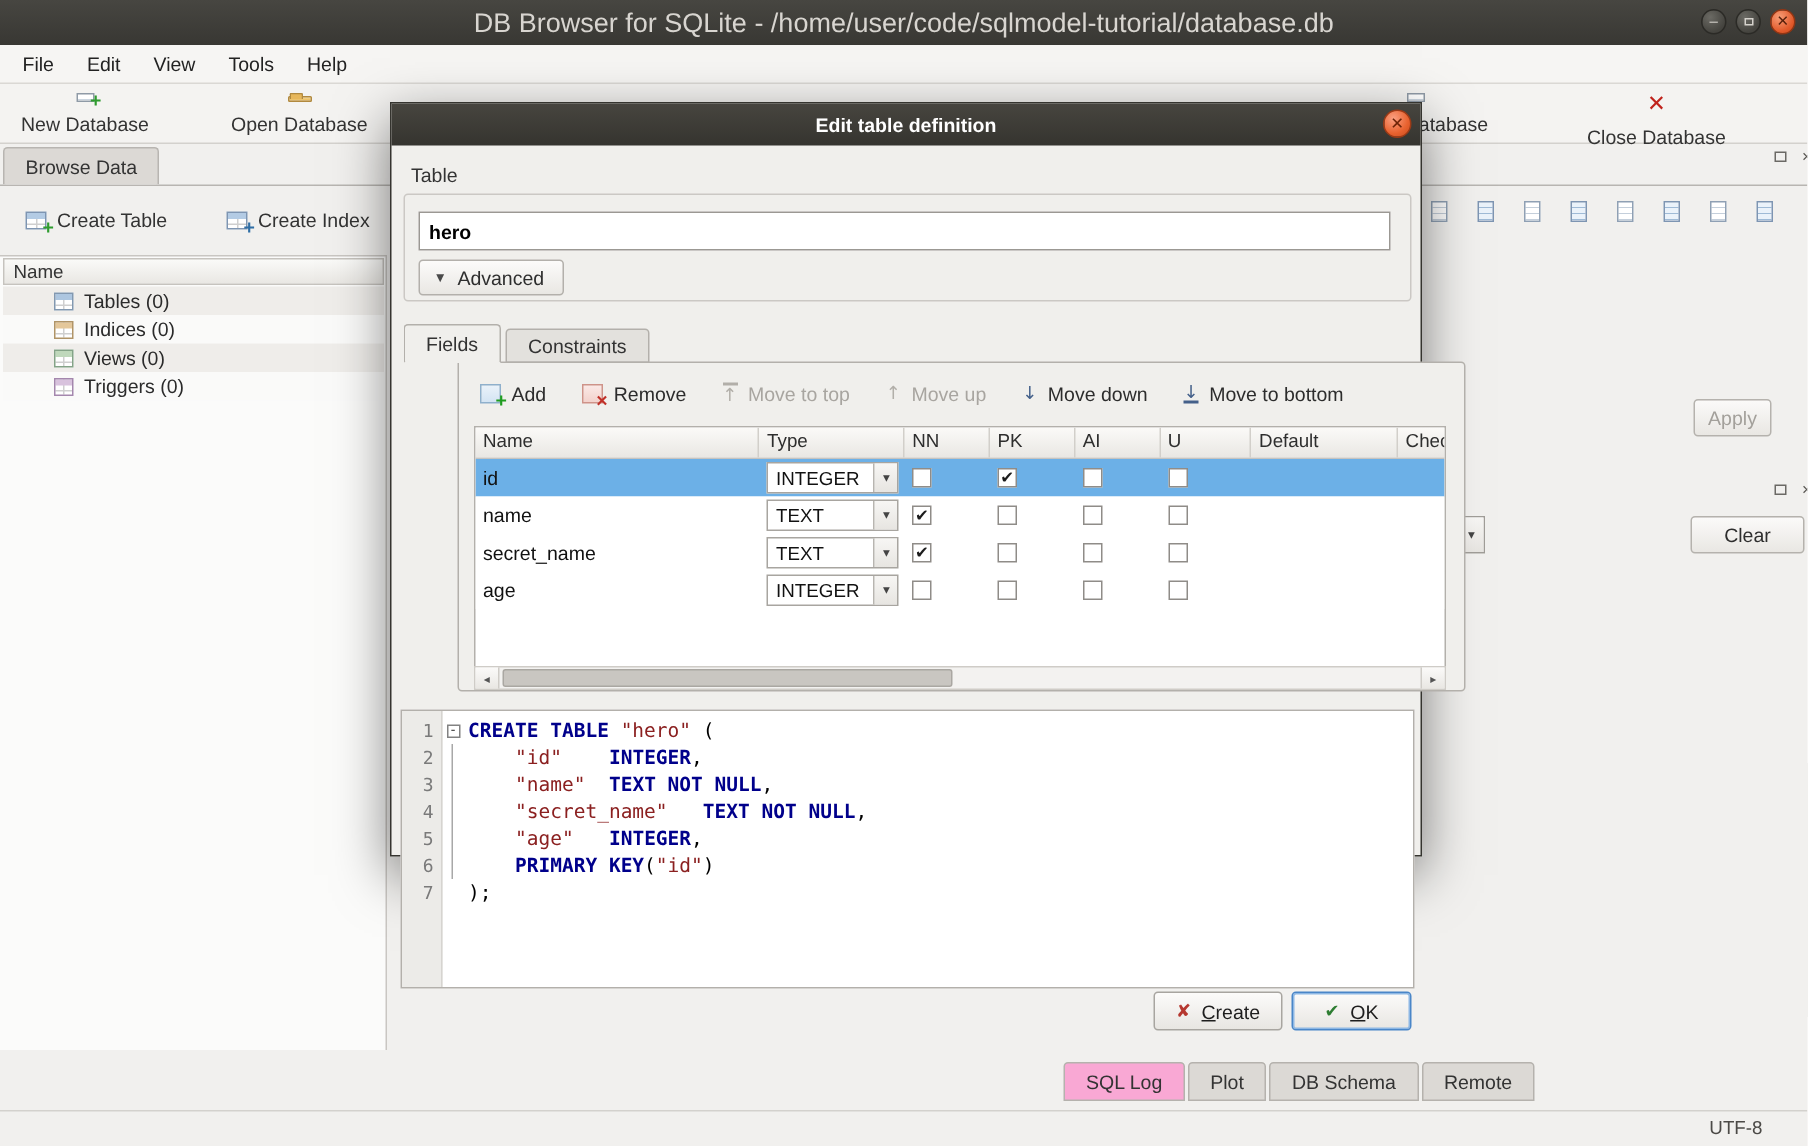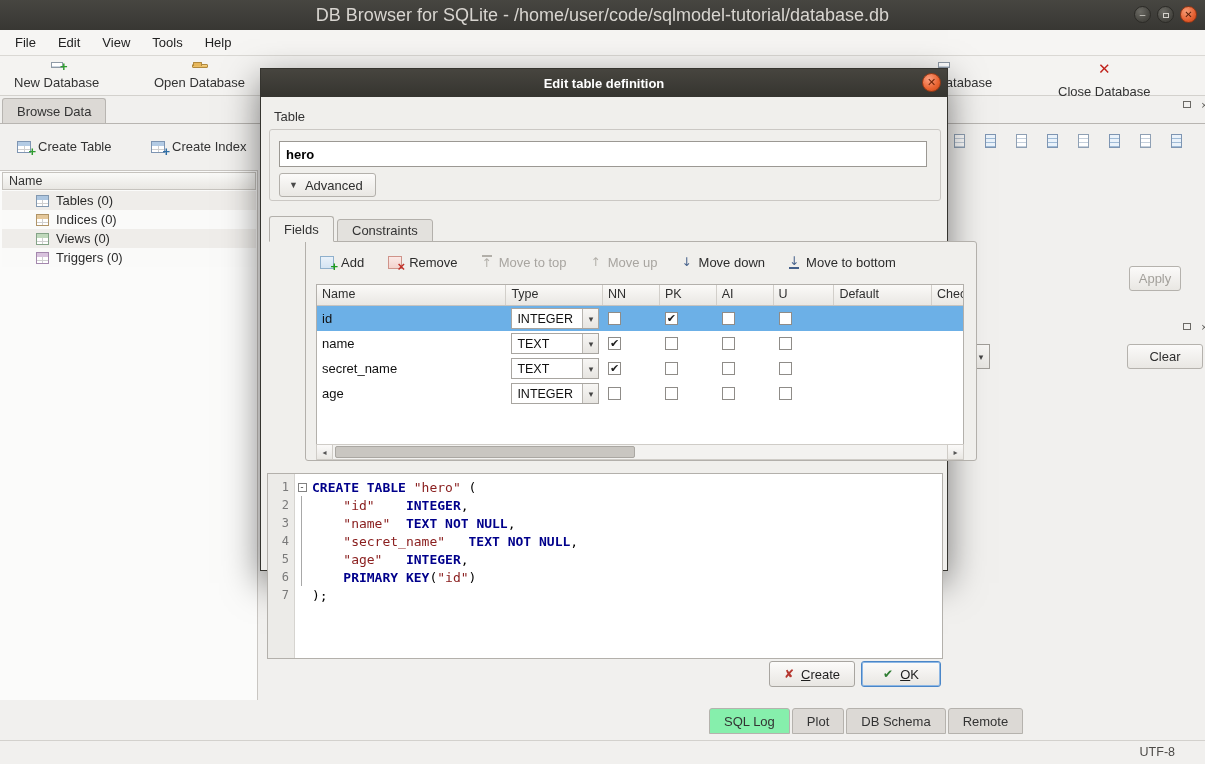--- a/index.html
+++ b/index.html
@@ -91,21 +91,21 @@
   .combo-frag { position:absolute; left:900px; top:344px; width:90px; height:25px; background:#fff;
     border:1px solid #a09d98; }
   .combo-frag .combo-arrow { position:absolute; right:0; top:0; bottom:0; width:17px; display:flex;
     align-items:center; justify-content:center; border-left:1px solid #b8b5b0;
     background:linear-gradient(#f7f6f4,#e7e5e1); font-size:9px; color:#444; }
 
   
   .bottom-tabs { position:absolute; left:709px; top:708px; display:flex; gap:2px; }
   .btab { height:26px; padding:0 14px; line-height:26px; background:#dcd9d5; border:1px solid #b5b2ad;
     border-radius:3px 3px 0 0; color:#333; }
-  .btab.active { background:#86efac; }
+  .btab.active { background:#f9a8d4; }
 
   
   .statusbar { position:absolute; left:0; top:740px; width:1205px; height:24px; background:#f1f0ee;
     border-top:1px solid #d3d1cd; }
   .status-enc { position:absolute; right:30px; top:4px; color:#4c4a47; font-size:12.5px; }
 
   
   .dialog { position:absolute; left:260px; top:68px; width:688px; height:503px; background:#f0efec;
     border:1px solid #35342f; box-shadow:0 12px 34px rgba(0,0,0,.5); z-index:10; }
   .dlg-titlebar { position:absolute; left:0; top:0; right:0; height:28px;

